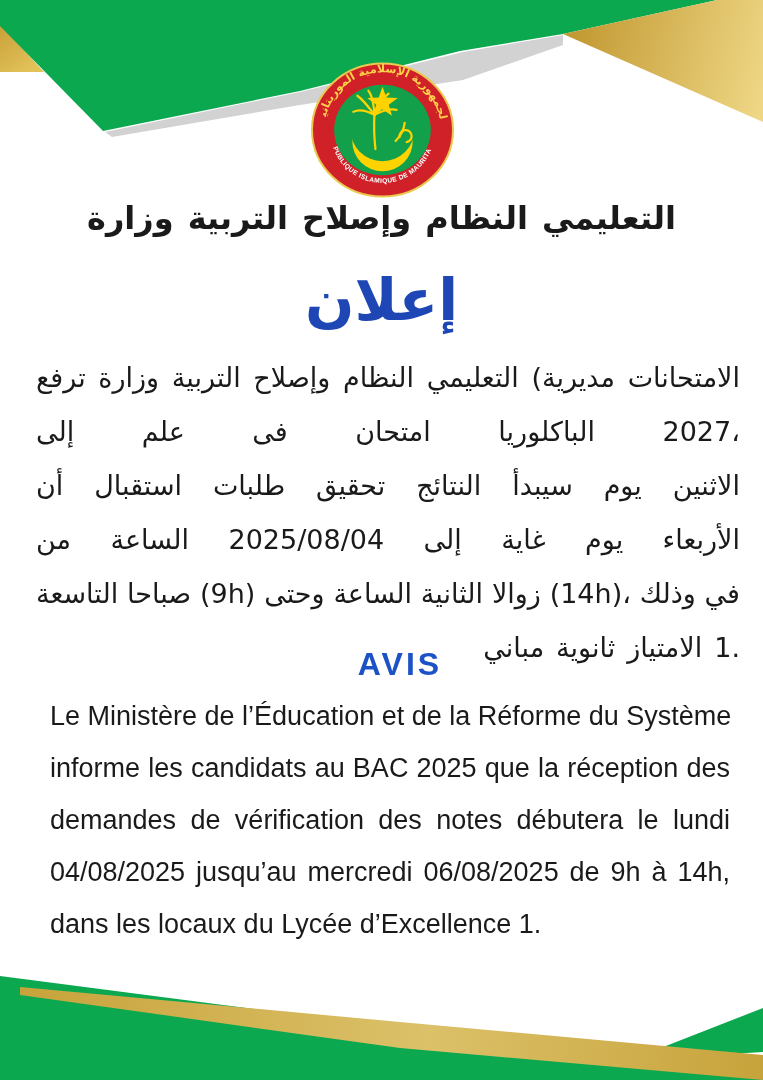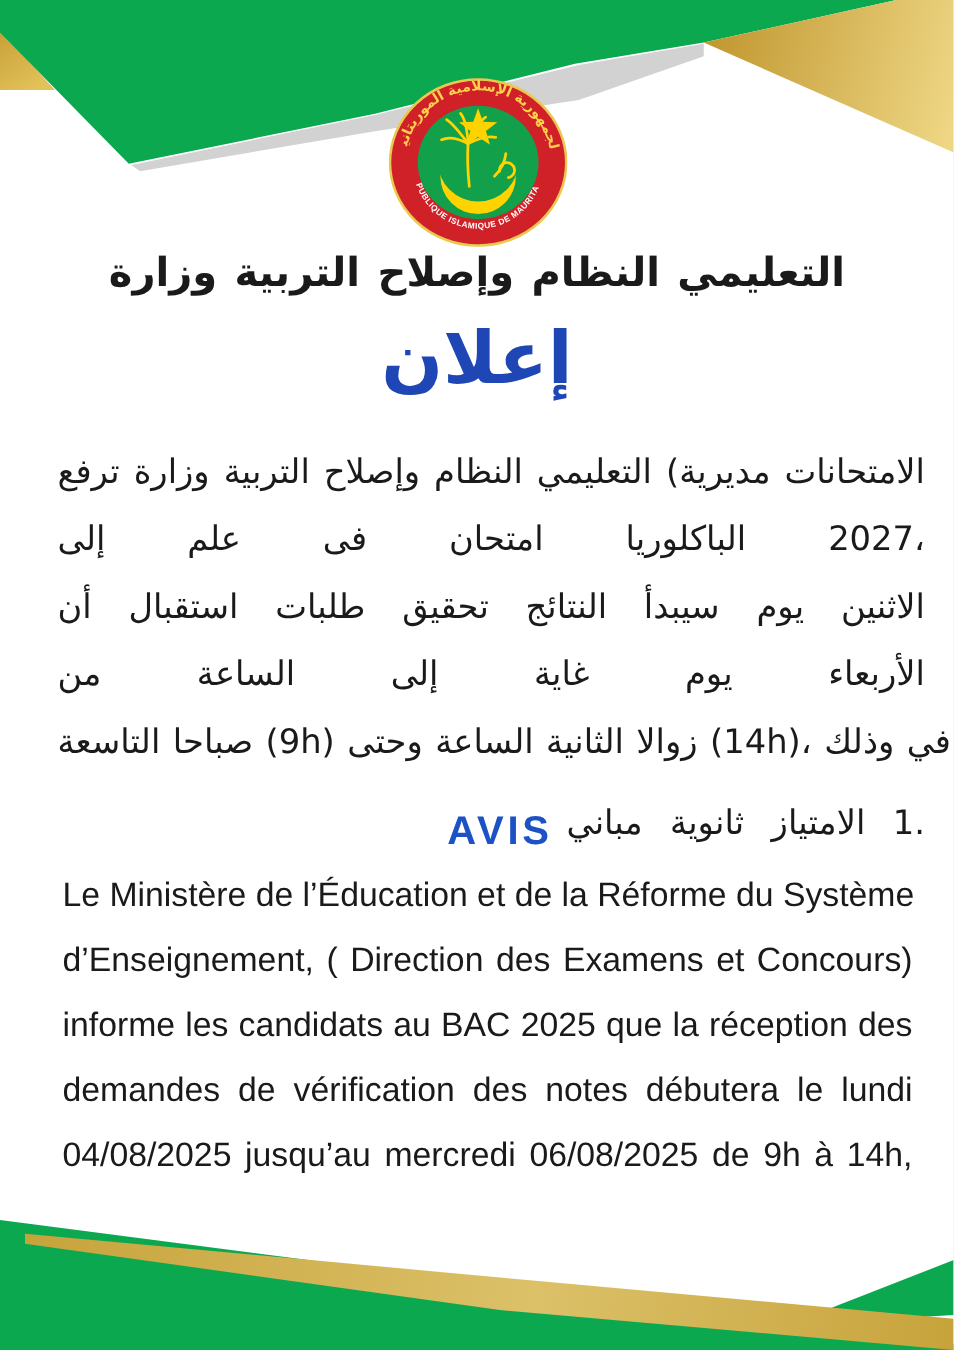--- a/index.html
+++ b/index.html
@@ -14,30 +14,30 @@
   .seal{position:absolute;left:311px;top:62px;width:143px;height:136px;}
   .seal svg{display:block;width:100%;height:100%;}
 
   .ministry{
     position:absolute;left:0;right:0;top:192px;
     display:flex;justify-content:center;gap:14px;
     font-size:32px;font-weight:bold;line-height:52px;
     direction:ltr;
   }
   .announce-ar{
-    position:absolute;left:0;right:0;top:240px;height:92px;
+    position:absolute;left:0;right:0;top:254px;height:92px;
     text-align:center;font-size:58px;font-weight:bold;line-height:92px;
   }
   .ar-body{position:absolute;left:36px;right:23px;top:350px;direction:ltr;}
   .ar-line{
     display:flex;justify-content:space-between;align-items:center;
     height:54px;font-size:27px;
   }
-  .ar-line .w{unicode-bidi:isolate;white-space:nowrap;margin-left:10px;}
-  .ar-line.last{justify-content:flex-end;gap:12px;align-items:flex-end;}
+  .ar-line .w{unicode-bidi:isolate;white-space:nowrap;}
+  .ar-line.last{justify-content:flex-end;gap:12px;}
 
   .avis{
     position:absolute;left:37px;right:0;top:646px;
     text-align:center;font-size:32px;font-weight:bold;letter-spacing:3px;
     font-family:"Liberation Sans",sans-serif;
   }
   .fr-body{position:absolute;left:50px;right:33px;top:690px;
     font-family:Liberation Sans, sans-serif;font-size:27px;}
   .fr-line{height:52px;line-height:52px;text-align:justify;text-align-last:justify;white-space:nowrap;
     text-justify:inter-word;}
@@ -148,20 +148,21 @@
         <span class="w">طلبات</span>
         <span class="w">تحقيق</span>
         <span class="w">النتائج</span>
         <span class="w">سيبدأ</span>
         <span class="w">يوم</span>
         <span class="w">الاثنين</span>
       </div>
     <div class="ar-line">
         <span class="w">من</span>
         <span class="w">الساعة</span>
+        <span class="w">2025/08/04</span>
         <span class="w">إلى</span>
         <span class="w">غاية</span>
         <span class="w">يوم</span>
         <span class="w">الأربعاء</span>
       </div>
     <div class="ar-line">
         <span class="w">التاسعة</span>
         <span class="w">صباحا</span>
         <span class="w">(9h)</span>
         <span class="w">وحتى</span>
@@ -177,19 +178,19 @@
         <span class="w">ثانوية</span>
         <span class="w">الامتياز</span>
         <span class="w">1.</span>
       </div>
   </div>
 
   <div class="avis" style="color: rgb(28, 82, 198);">AVIS</div>
 
   <div class="fr-body" style="color: rgb(26, 26, 26);">
     <div class="fr-line">Le Ministère de l’Éducation et de la Réforme du Système</div>
-    <div class="fr-line">d’Enseignement, ( Direction des Examens et Concours)</div>
     <div class="fr-line">informe les candidats au BAC 2025 que la réception des</div>
     <div class="fr-line">demandes de vérification des notes débutera le lundi</div>
     <div class="fr-line">04/08/2025 jusqu’au mercredi 06/08/2025 de 9h à 14h,</div>
+    <div class="fr-line last">dans les locaux du Lycée d’Excellence 1.</div>
   </div>
 
 </div>
 
 </body></html>

